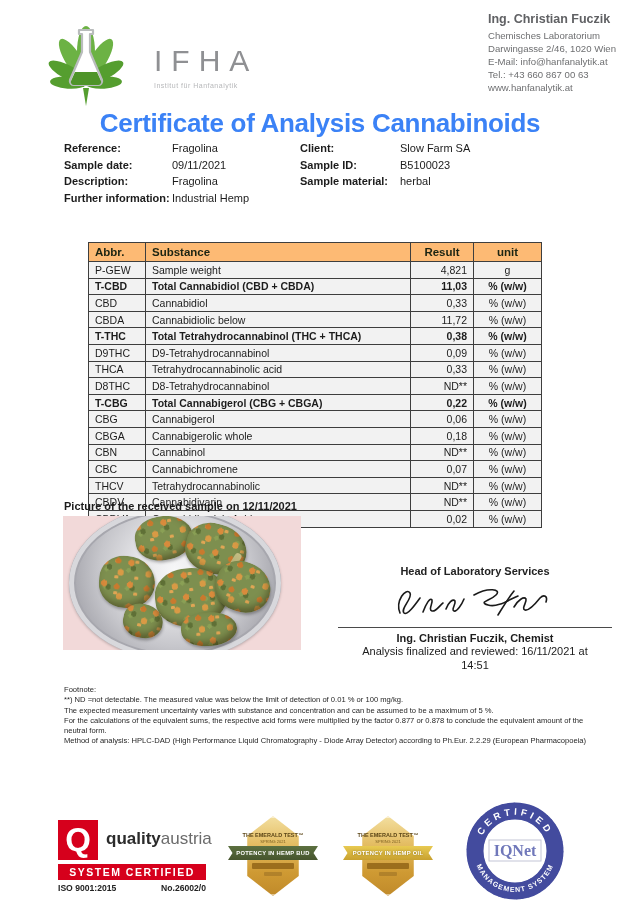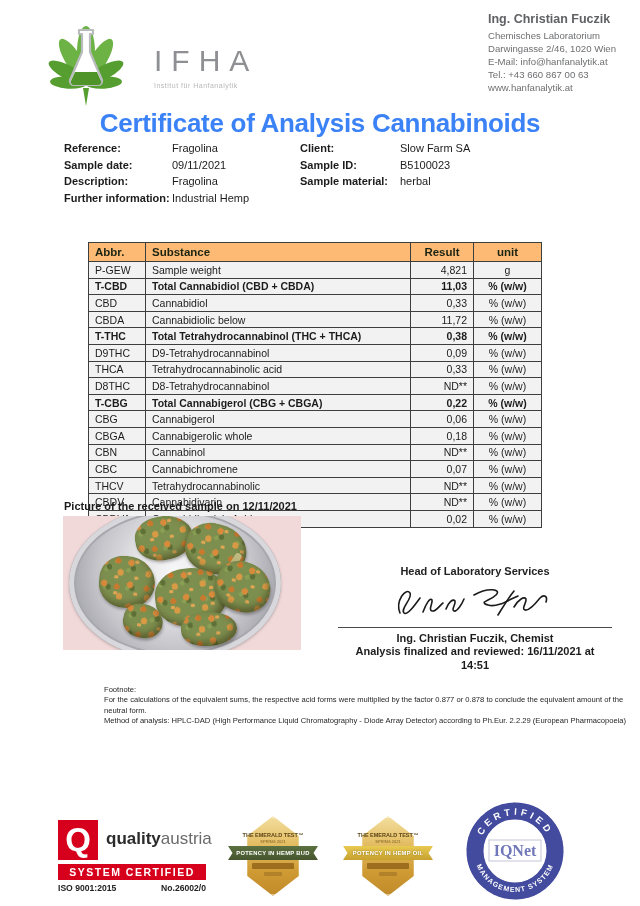--- a/index.html
+++ b/index.html
@@ -70,25 +70,25 @@
   .bud7{left:60px;top:88px;width:40px;height:34px;transform:rotate(12deg);}
   .stem{position:absolute;left:160px;top:34px;width:7px;height:50px;border-radius:4px;
         background:linear-gradient(#c4bd83,#8f8a55);transform:rotate(32deg);}
 
   
   .sig-block{position:absolute;left:330px;top:565px;width:290px;text-align:center;}
   .sig-role{font-size:11px;font-weight:700;color:#222;}
   .sig-svg{margin-top:6px;}
   .sig-line{border-top:1px solid #4a4a4a;margin:2px 8px 4px 8px;}
   .sig-name{font-size:11px;font-weight:700;}
-  .sig-review{font-size:11px;font-weight:700;line-height:14px;}
+  .sig-review{font-size:11px;font-weight:400;line-height:14px;}
 
   
   .footnote{position:absolute;left:64px;top:685px;width:537px;font-size:7.6px;
-            line-height:10.3px;color:#1f1f1f;margin-left:40px;}
+            line-height:10.3px;color:#1f1f1f;}
   .footnote-title{font-weight:400;}
 
   
   .qa-block{position:absolute;left:58px;top:820px;width:148px;}
   .qa-q{position:absolute;left:0;top:0;width:40px;height:40px;background:#d6001c;
         color:#fff;font-size:33px;font-weight:700;text-align:center;line-height:40px;}
   .qa-brand{position:absolute;left:48px;top:9px;font-size:17px;white-space:nowrap;}
   .qa-brand .b1{font-weight:700;color:#2b2b2b;}
   .qa-brand .b2{font-weight:400;color:#6b6b6b;}
   .qa-banner{position:absolute;left:0;top:44px;width:148px;height:16px;background:#d6001c;
@@ -331,20 +331,22 @@
     </svg>
     <div class="sig-line"></div>
     <div class="sig-name">Ing. Christian Fuczik, Chemist</div>
     <div class="sig-review">Analysis finalized and reviewed: 16/11/2021 at</div>
     <div class="sig-review">14:51</div>
   </div>
 
   <div class="footnote">
     <div class="footnote-title">Footnote:</div>
     <div>
+        <div>**) ND =not detectable. The measured value was below the limit of detection of 0.01 % or 100 mg/kg.</div>
+        <div>The expected measurement uncertainty varies with substance and concentration and can be assumed to be a maximum of 5 %.</div>
         <div>For the calculations of the equivalent sums, the respective acid forms were multiplied by the factor 0.877 or 0.878 to conclude the equivalent amount of the neutral form.</div>
         <div>Method of analysis: HPLC-DAD (High Performance Liquid Chromatography - Diode Array Detector) according to Ph.Eur. 2.2.29 (European Pharmacopoeia)</div>
       </div>
   </div>
 
   <div class="qa-block">
     <div class="qa-q">Q</div>
     <div class="qa-brand">
       <span class="b1">quality</span><span class="b2">austria</span>
     </div>

